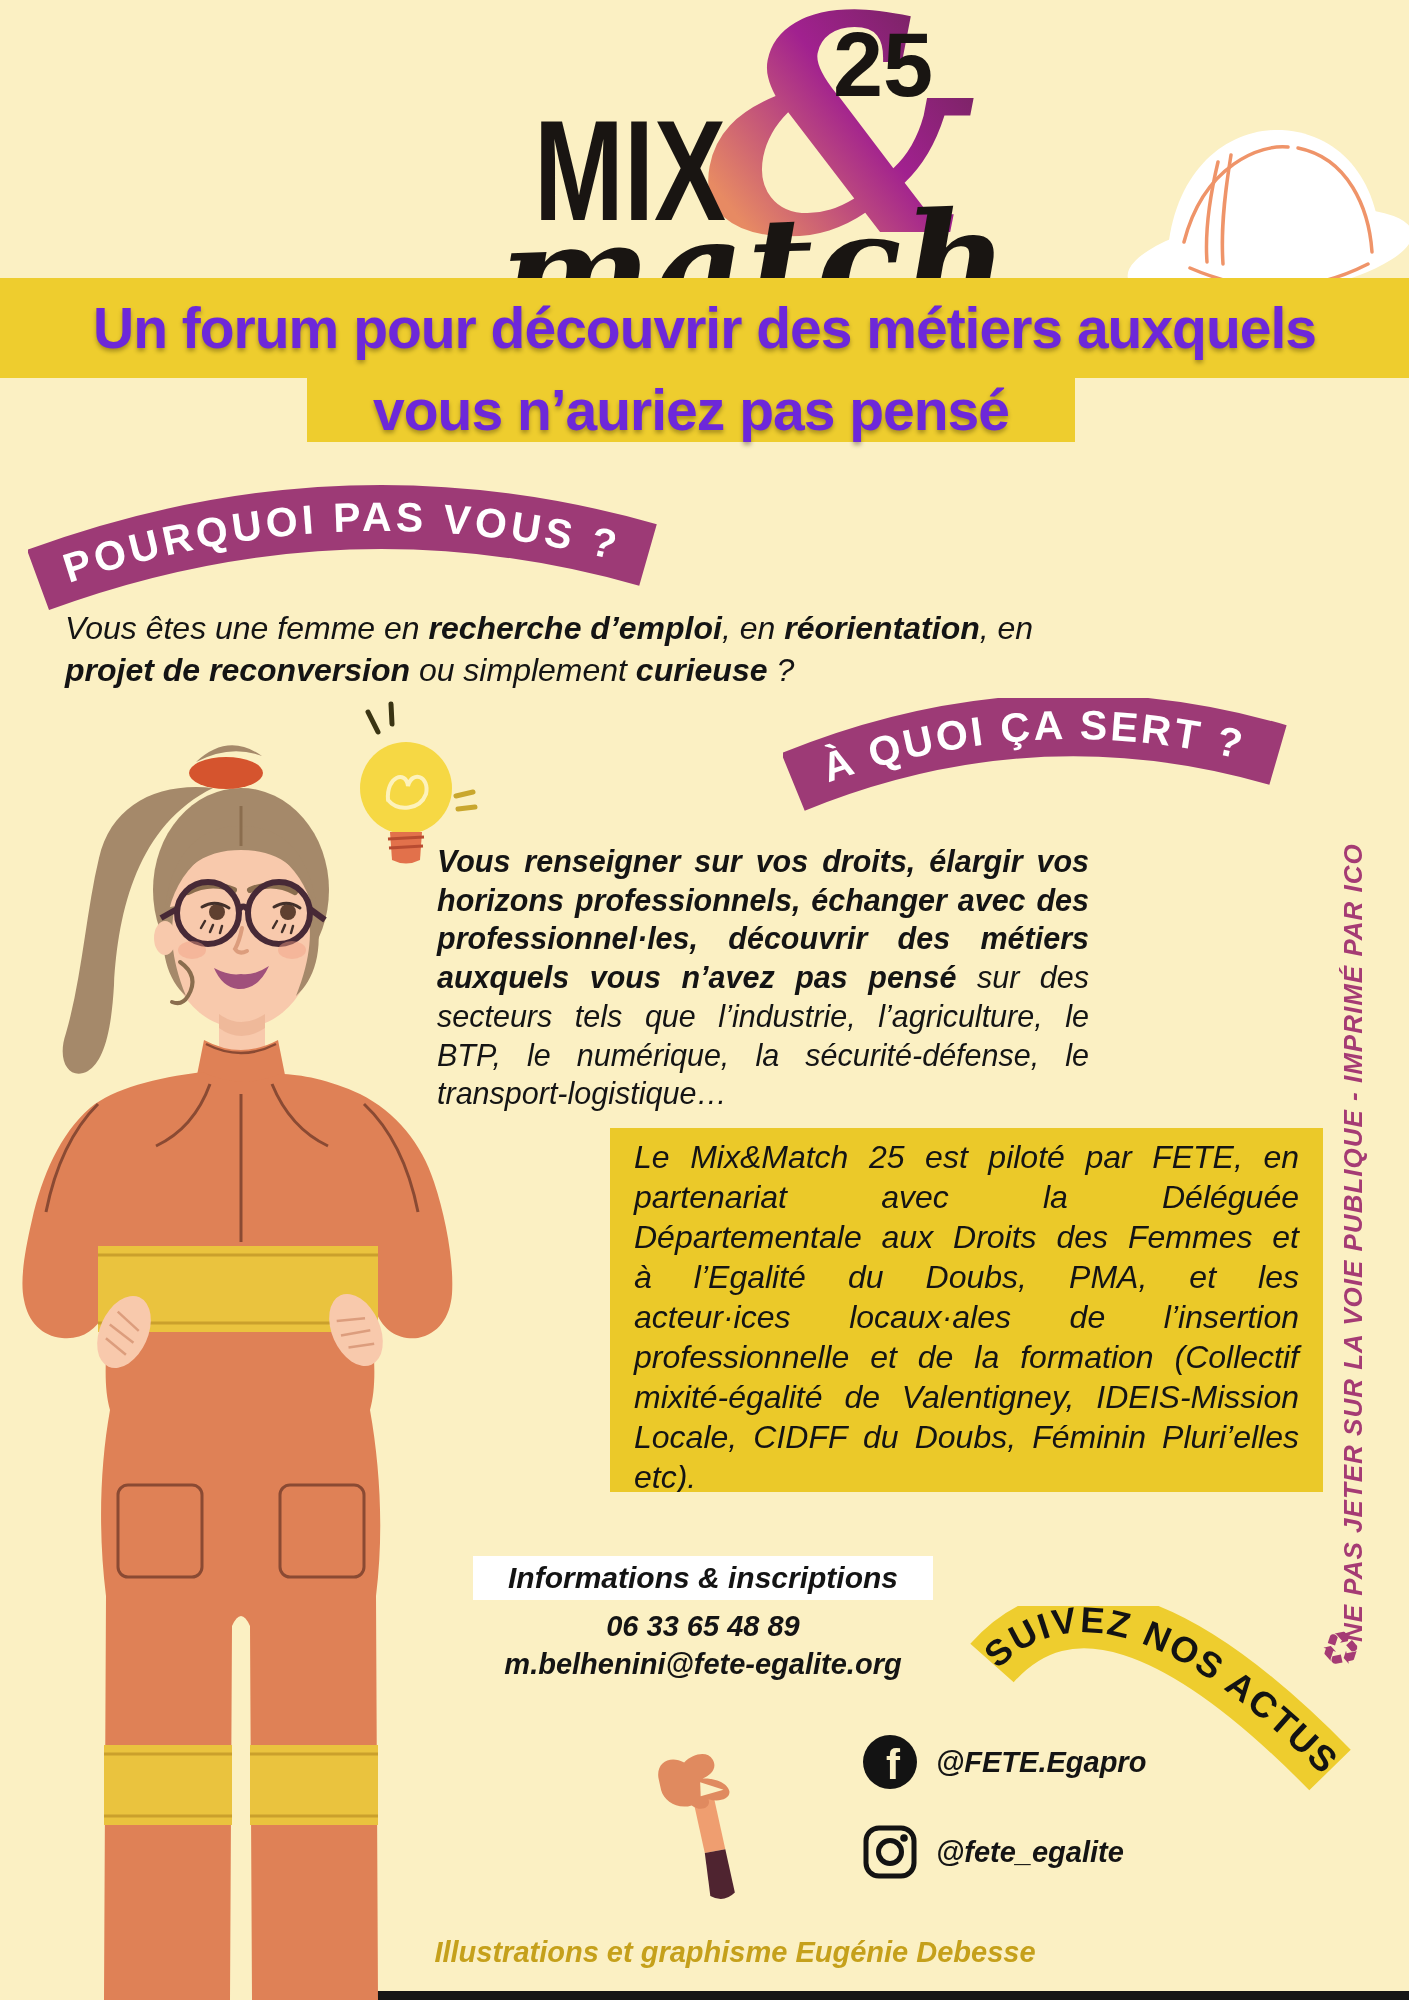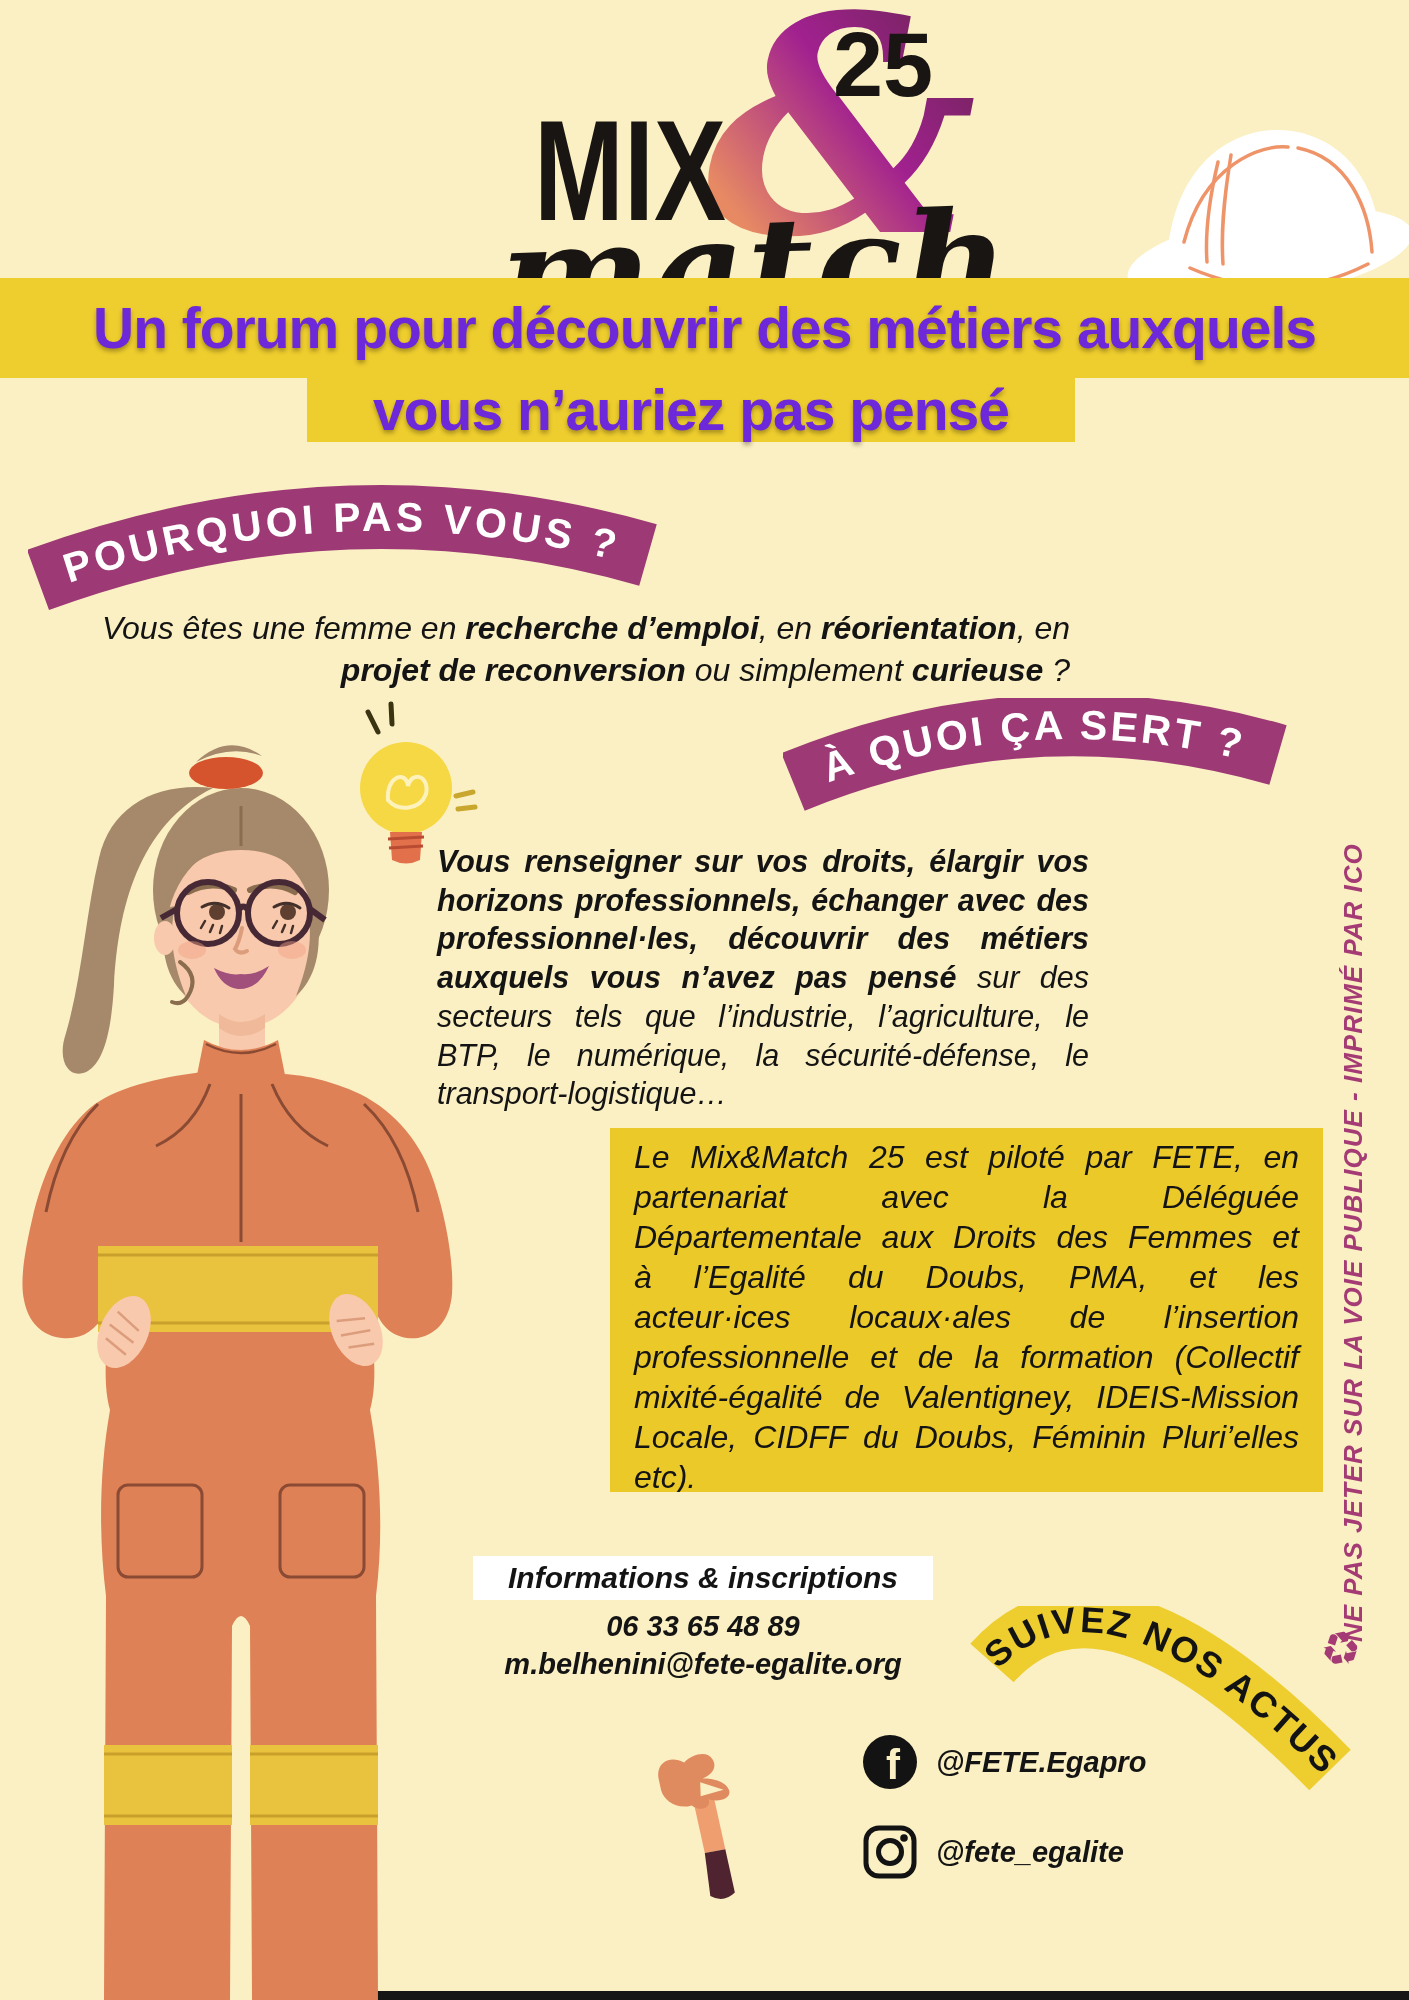--- a/index.html
+++ b/index.html
@@ -22,21 +22,21 @@
   .banner2{left:307px;top:378px;width:768px;height:64px;background:#eecd2e;
            display:flex;align-items:center;justify-content:center;}
   .headline{font-size:57px;font-weight:700;letter-spacing:-1px;color:#6d28d9;
             text-shadow:0 3px 4px rgba(40,30,0,.35);white-space:nowrap;}
 
   
   .ribbon-text{font-family:"Liberation Sans",sans-serif;font-weight:700;fill:#fff;}
   .ribbon-dark{fill:#131313;}
 
   
-  .intro{left:65px;top:608px;width:1005px;font-style:italic;font-size:32px;line-height:1.3;text-align:right;}
+  .intro{left:65px;top:608px;width:1005px;font-style:italic;font-size:32px;line-height:1.3;}
   .benefits{left:437px;top:842px;width:652px;font-style:italic;font-size:30.5px;line-height:1.27;
             text-align:justify;}
   .seg-b{font-weight:700;}
   .partners{left:610px;top:1128px;width:713px;height:364px;box-sizing:border-box;
             background:#ebc929;padding:9px 24px;font-style:italic;font-size:32px;
             line-height:1.25;text-align:justify;word-spacing:5px;overflow:hidden;}
 
   
   .contact-band{left:473px;top:1556px;width:460px;height:44px;background:#ffffff;
                 display:flex;align-items:center;justify-content:center;}
@@ -194,20 +194,21 @@
         <path d="M18,40 C14,24 28,16 42,22 C50,12 64,8 70,16 C76,24 70,32 62,36 C74,34 88,38 90,46 C92,54 80,58 70,56 C74,64 64,70 54,64 C40,70 26,62 22,52 Z" fill="#e08a5f"></path>
         <path d="M60,40 L84,45 L62,54 Z" fill="#fbf0c3"></path>
       </g>
     </svg>
   </div>
 
   <div class="abs sidenote">NE PAS JETER SUR LA VOIE PUBLIQUE - IMPRIMÉ PAR ICO</div>
   <div class="abs recycle">♻</div>
 
   <div class="abs bottombar"></div>
+  <div class="abs credit">Illustrations et graphisme Eugénie Debesse</div>
 
   <div class="abs" style="left:-2px;top:740px;">
     <svg width="482" height="1260" viewBox="0 0 482 1260">
 
       <path d="M215,48 C140,85 120,170 116,245 C113,298 104,322 90,331 C72,341 58,322 68,293 C84,238 88,172 101,118 C113,66 158,42 215,48 Z" fill="#a5896a"></path>
 
       <ellipse cx="243" cy="150" rx="88" ry="102" fill="#a5896a"></ellipse>
 
       <path d="M198,22 Q230,-8 264,16 Q232,4 198,22 Z" fill="#a5896a"></path>
       <ellipse cx="228" cy="33" rx="37" ry="16" fill="#d5542e"></ellipse>

